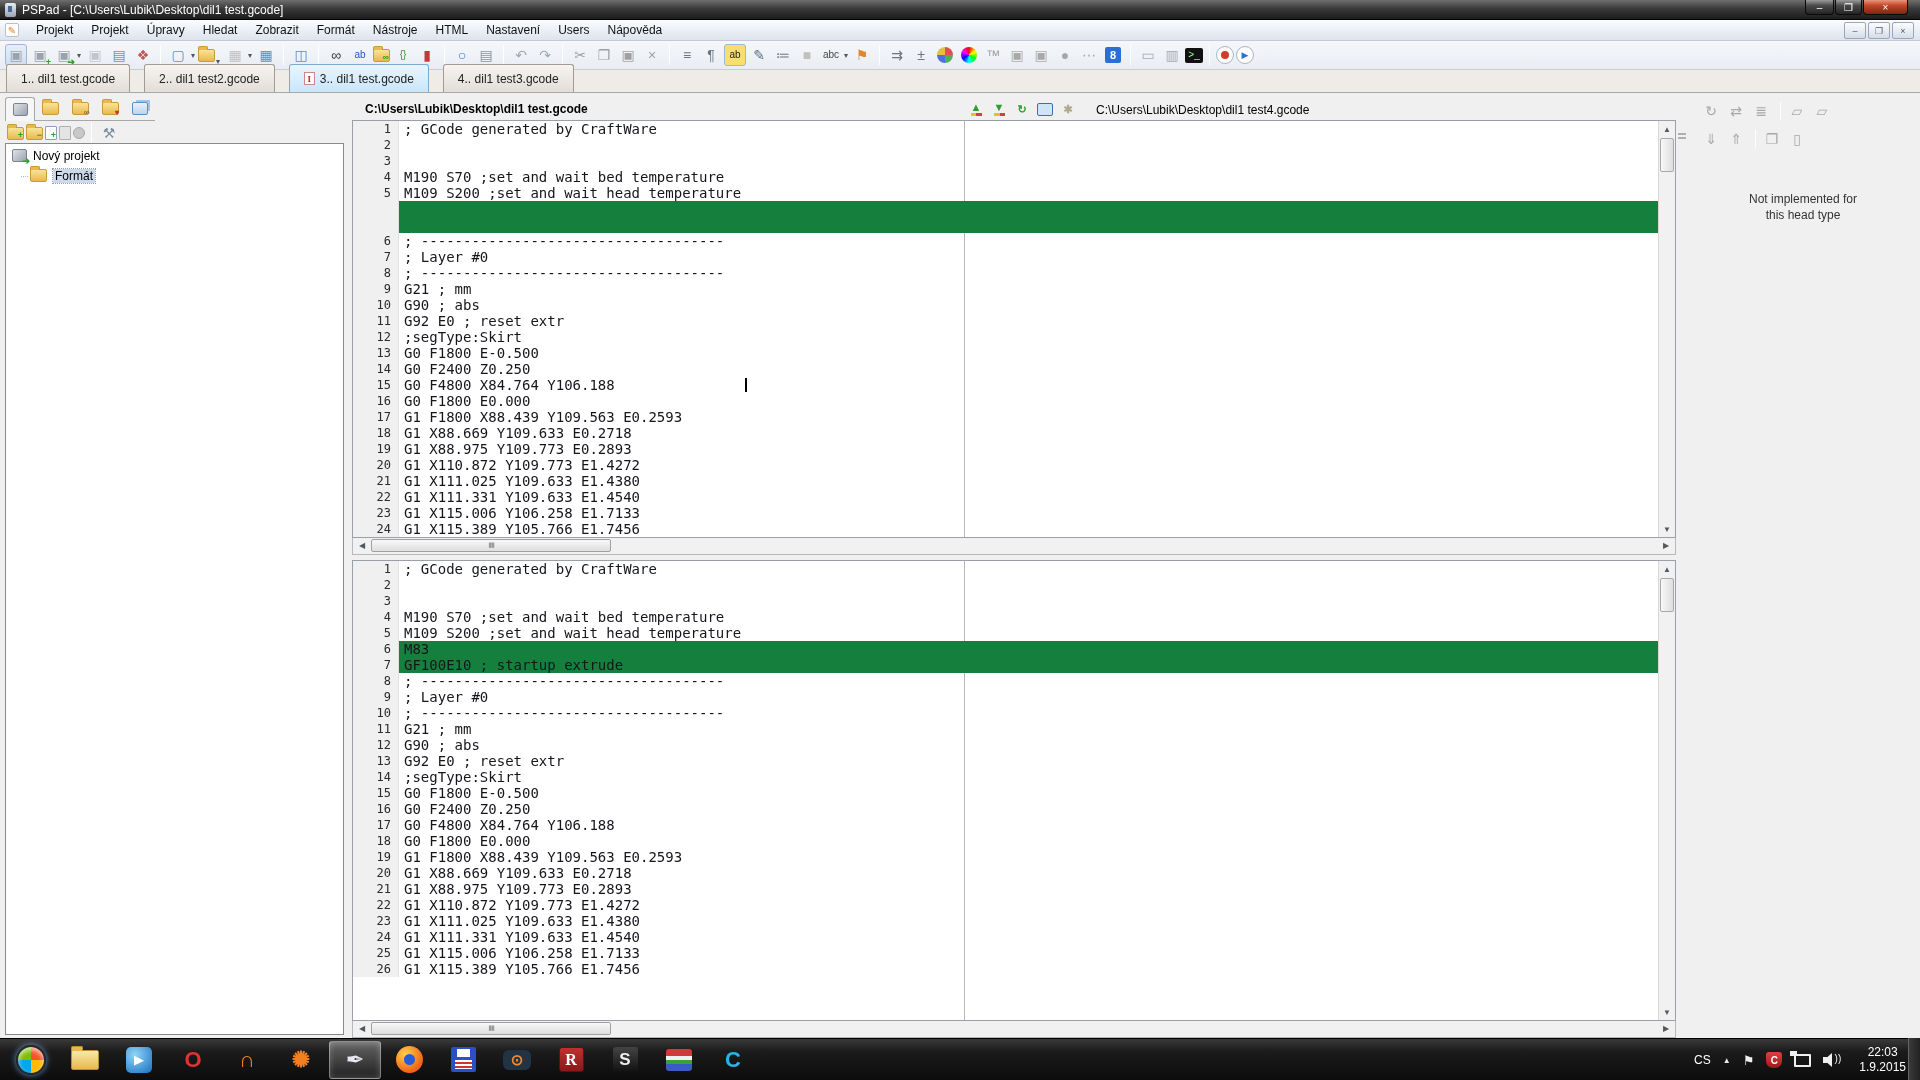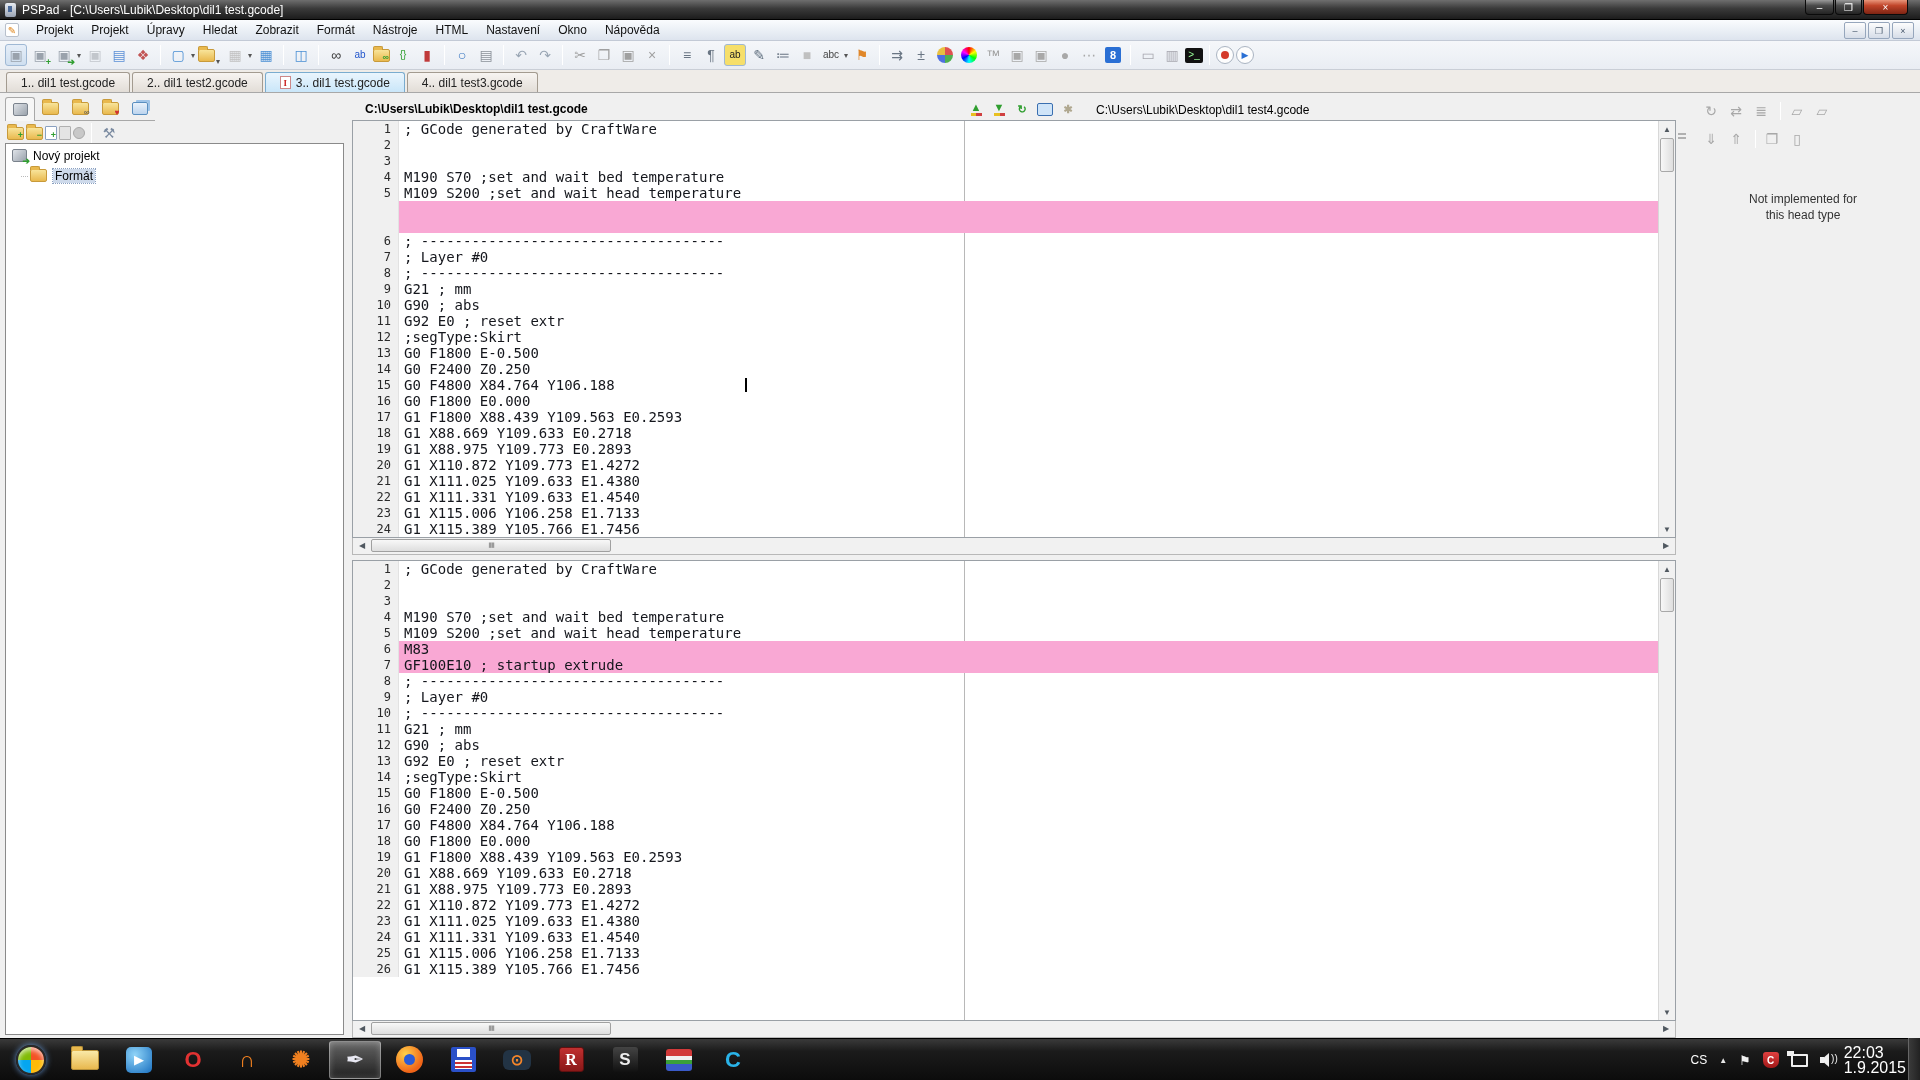--- a/index.html
+++ b/index.html
@@ -61,23 +61,23 @@
   .ic-record:before { content:""; width:8px; height:8px; border-radius:50%; background:#d43a2a; }
   .ic-play .g { color:#2a6fd4; font-size:9px; }
   .ic-folder { width:17px; height:13px; background:linear-gradient(#f8e49a,#e9b94e);
     border:1px solid #c89a3a; border-radius:2px; position:relative; }
   .ic-folder:before { content:""; position:absolute; left:-1px; top:-4px; width:8px; height:3px;
     background:#e9b94e; border:1px solid #c89a3a; border-bottom:none; border-radius:2px 2px 0 0; }
 
   
   #tabbar { position:absolute; left:0; top:70px; width:1920px; height:23px; background:#efece8;
     border-bottom:1px solid #a8a8a8; display:flex; align-items:flex-end; padding-left:6px; }
-  .tab { height:20px; display:flex; align-items:center; padding:0 14px; font-size:12px; color:#222;
+  .tab { height:28px; display:flex; align-items:center; padding:0 14px; font-size:12px; color:#222;
     background:linear-gradient(#f7f4f1,#e2ddd7); border:1px solid #a39b90; border-bottom:none;
-    border-radius:3px 3px 0 0; margin-right:2px; }
+    border-radius:3px 3px 0 0; margin-right:14px; }
   .tab.active { background:linear-gradient(#eaf5fd,#c9e6f9); border-color:#7aaccf; }
   .ic-gcode { width:11px; height:13px; background:#fff; border:1px solid #cc8888; margin-right:5px;
     color:#cc2222; font-size:9px; font-weight:bold; font-family:"Liberation Serif",serif;
     display:flex; align-items:center; justify-content:center; }
 
   
   #sidebar { position:absolute; left:0; top:93px; width:352px; height:945px; background:#f0f0f0; }
   #sidebar-tabs { position:absolute; left:5px; top:4px; display:flex; align-items:flex-end; }
   .sbtab { width:30px; height:24px; display:flex; align-items:center; justify-content:center;
     border-bottom:1px solid #a8a8a8; }
@@ -117,21 +117,21 @@
   .pane { position:absolute; left:352px; width:1324px; background:#fff; border:1px solid #9aa0a6; overflow:hidden; }
   #pane-top { top:120px; height:418px; }
   #pane-bottom { top:560px; height:461px; }
   .vdiv { position:absolute; top:0; bottom:0; left:611px; width:1px; background:#b8b8b8; }
   .rows { position:absolute; left:0; top:0; right:17px; }
   .row { display:flex; height:16px; line-height:16px; }
   .ln { width:46px; flex:none; background:#f0f0f0; border-right:1px solid #e2e2e2; text-align:right;
     padding-right:7px; font:12px/16px "DejaVu Sans Mono", monospace; color:#2a2a2a; }
   .code { flex:1; font:14px/16px "DejaVu Sans Mono", monospace; color:#14161c;
     white-space:pre; padding-left:5px; position:relative; }
-  .row.hl .code { background:#f9a8d4; }
+  .row.hl .code { background:#15803d; }
   .vscroll { position:absolute; right:0; top:0; bottom:0; width:17px; background:#f1f1f1;
     border-left:1px solid #d8d8d8; }
   .sb-btn { height:16px; display:flex; align-items:center; justify-content:center; font-size:8px; color:#505860; }
   .sb-btn.down { position:absolute; bottom:0; left:0; right:0; }
   .vthumb { position:absolute; left:1px; right:1px; top:17px; height:34px;
     background:linear-gradient(90deg,#f8f8f8,#dedede); border:1px solid #a8a8a8; border-radius:2px; }
   .hscroll { position:absolute; left:352px; width:1324px; height:17px; background:#f1f1f1;
     border:1px solid #b8b8b8; border-top:none; }
   .hs-arrow { position:absolute; top:0; width:16px; height:15px; display:flex; align-items:center;
     justify-content:center; font-size:8px; color:#505860; }
@@ -196,21 +196,21 @@
   .ic-shield { width:16px; height:16px; background:linear-gradient(#e04040,#a01818);
     border-radius:3px 3px 7px 7px; color:#fff; font-size:10px; font-weight:bold;
     display:flex; align-items:center; justify-content:center; }
   .ic-net { width:17px; height:13px; border:2px solid #f0f0f0; border-radius:1px; position:relative; }
   .ic-net:before { content:""; position:absolute; left:-6px; top:-5px; width:7px; height:5px; background:#f0f0f0; }
   .ic-vol { position:relative; width:18px; height:14px; }
   .ic-vol:before { content:""; position:absolute; left:0; top:4px; width:4px; height:6px; background:#f0f0f0; }
   .ic-vol:after { content:""; position:absolute; left:1px; top:0; border-top:7px solid transparent;
     border-bottom:7px solid transparent; border-right:8px solid #f0f0f0; }
   .ic-vol .waves { position:absolute; right:0; top:0px; font-size:10px; color:#f0f0f0; }
-  #clock { text-align:left; font-size:16px; line-height:15px; margin-left:6px; }
+  #clock { text-align:center; font-size:12px; line-height:15px; margin-left:18px; }
   #show-desktop { position:absolute; right:0; top:1038px; width:12px; height:42px;
     background:linear-gradient(90deg,#3a3a3a,#222); border-left:1px solid #666; }
 </style>
 </head>
 <body>
 
 <div id="stage">
 
   <div id="titlebar">
     <span id="app-icon"></span>
@@ -227,21 +227,21 @@
     <span id="menu-items" style="display: flex;">
         <span class="menu-item">Projekt</span>
         <span class="menu-item">Projekt</span>
         <span class="menu-item">Úpravy</span>
         <span class="menu-item">Hledat</span>
         <span class="menu-item">Zobrazit</span>
         <span class="menu-item">Formát</span>
         <span class="menu-item">Nástroje</span>
         <span class="menu-item">HTML</span>
         <span class="menu-item">Nastavení</span>
-        <span class="menu-item">Okno</span>
+        <span class="menu-item">Users</span>
         <span class="menu-item">Nápověda</span>
       </span>
     <span id="mdi-btns">
       <span class="mdibtn">–</span>
       <span class="mdibtn">❐</span>
       <span class="mdibtn">×</span>
     </span>
   </div>
 
   <div id="toolbar">

